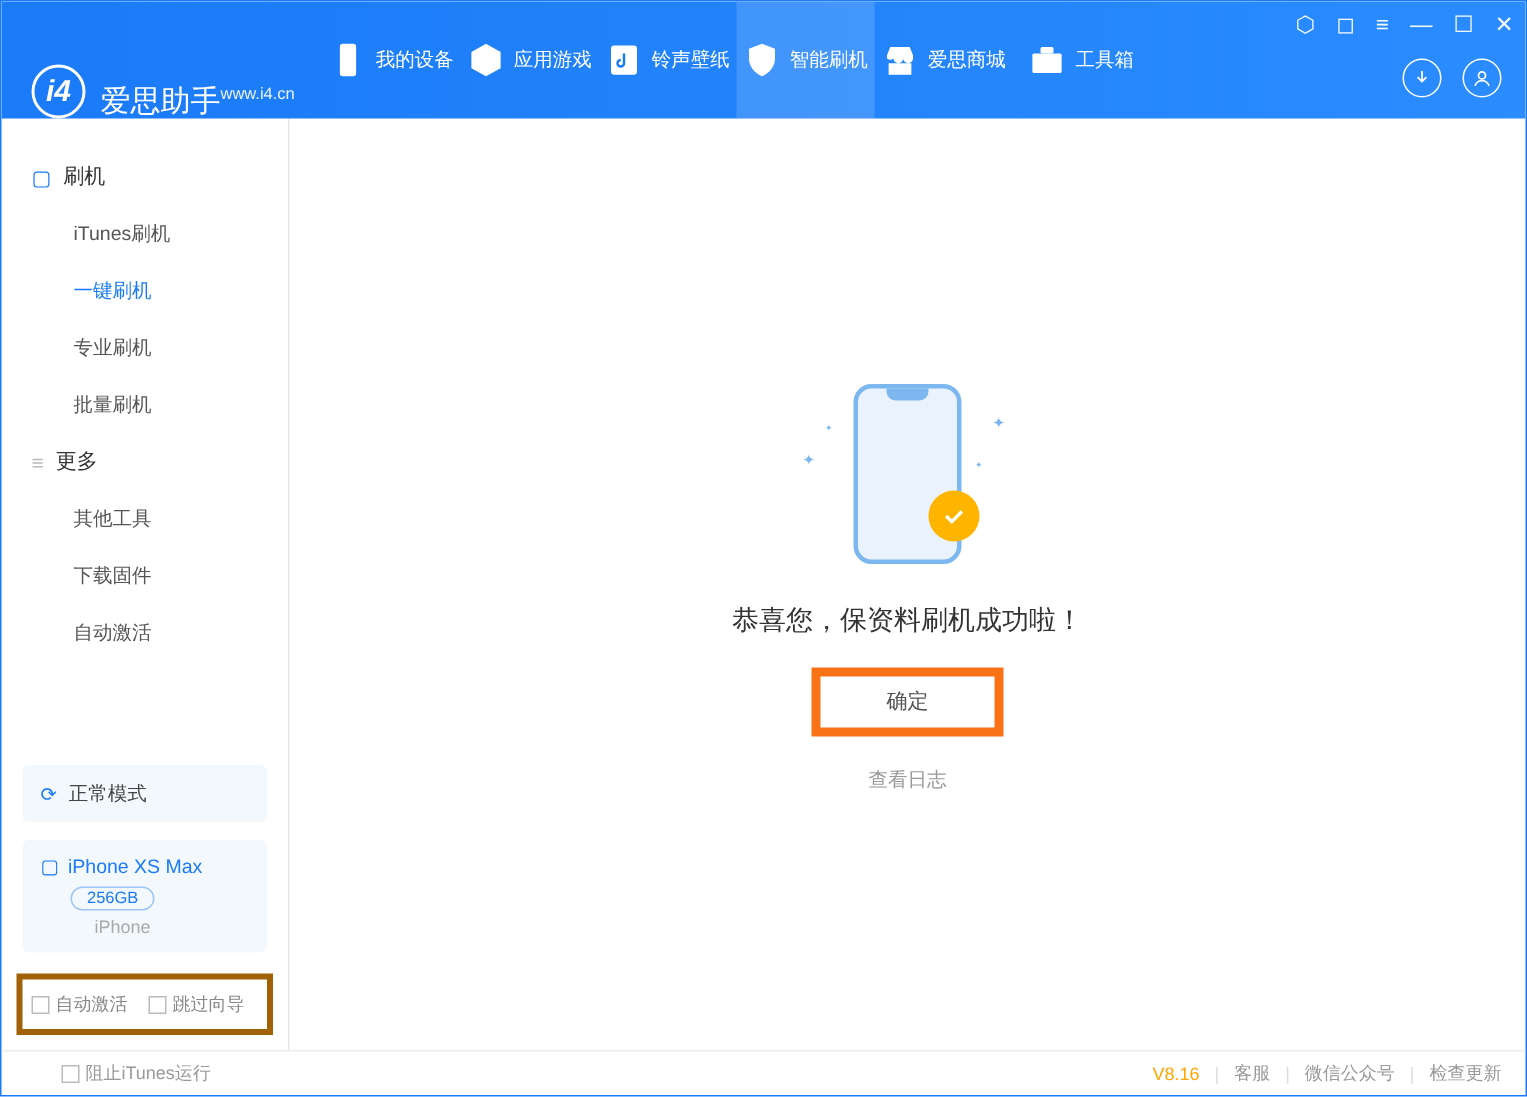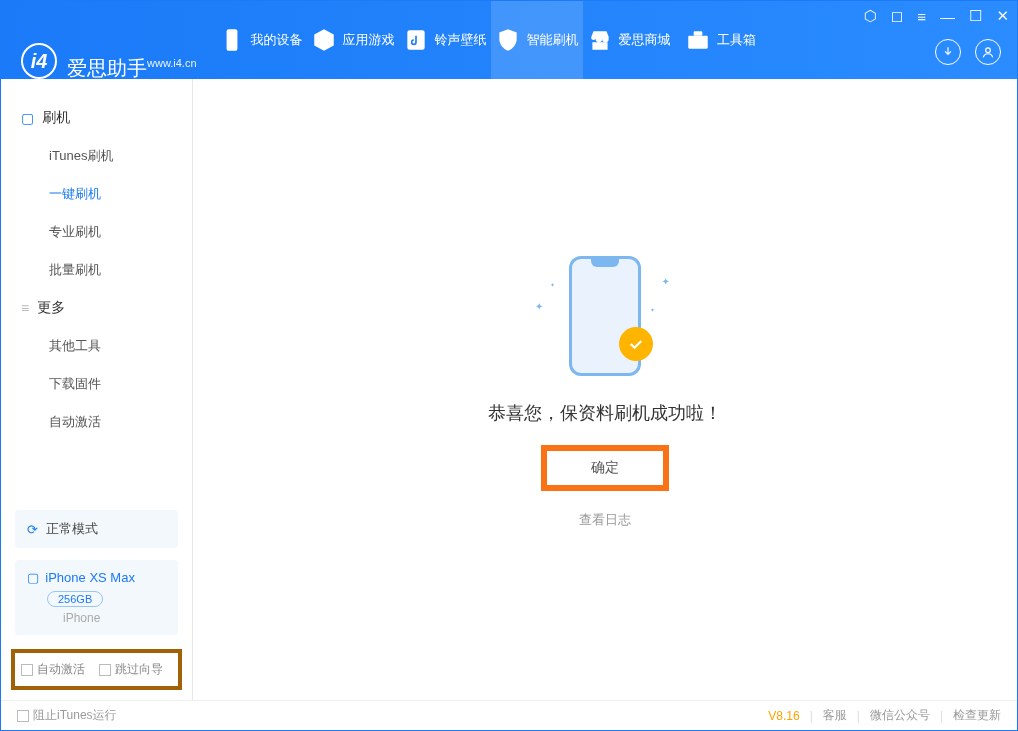--- a/index.html
+++ b/index.html
@@ -47,21 +47,21 @@
 .phone-notch { position: absolute; top: 0; left: 50%; transform: translateX(-50%); width: 28px; height: 8px; background: #7db7f0; border-radius: 0 0 6px 6px; }
 .check-badge { position: absolute; right: 32px; bottom: 20px; width: 34px; height: 34px; background: #ffb400; border-radius: 50%; display: flex; align-items: center; justify-content: center; }
 .check-badge svg { width: 18px; height: 18px; stroke: #fff; stroke-width: 3; fill: none; }
 .spark { position: absolute; color: #7db7f0; font-size: 10px; }
 .msg { font-size: 18px; color: #333; }
 .ok-btn { padding: 8px 44px; border: 6px solid #f97316; background: #fff; font-size: 14px; color: #555; cursor: pointer; }
 .log-link { font-size: 13px; color: #999; cursor: pointer; }
 
 
 .footer { height: 30px; border-top: 1px solid #eee; display: flex; align-items: center; padding: 0 16px; font-size: 12px; color: #999; }
-.footer .chk { color: #999; }
+.footer .chk { color: #999; margin-left: 24px; }
 .footer-right { margin-left: auto; display: flex; align-items: center; gap: 10px; }
 .footer-right .divider { color: #ddd; }
 .footer-right span { cursor: pointer; }
 .version { color: #ffa400; }
 </style>
 </head>
 <body>
 
 <div class="header">
   <div class="logo-area">

